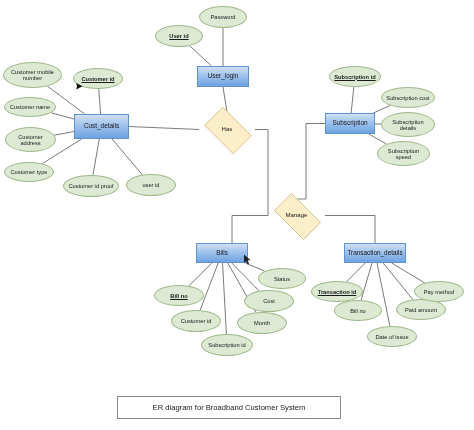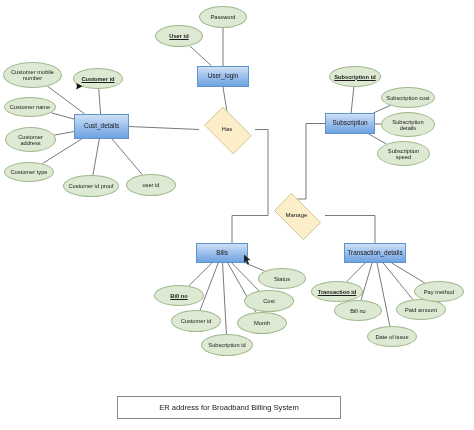--- a/index.html
+++ b/index.html
@@ -221,21 +221,21 @@
       </div>
       <div class="node attribute" style="left: 396px; top: 299px; width: 50px; height: 21px;">
         <span>Paid amount</span>
       </div>
       <div class="node attribute" style="left: 414px; top: 281px; width: 50px; height: 21px;">
         <span>Pay method</span>
       </div>
     </div>
 
   <div id="caption" style="left: 117px; top: 396px; width: 224px; height: 23px;">
-    <span>ER address for Broadband Billing System</span>
+    <span>ER diagram for Broadband Customer System</span>
   </div>
 
   <svg class="cursor" style="left:74px; top:82px;" width="9" height="9" viewBox="0 0 9 9" xmlns="http://www.w3.org/2000/svg">
     <path d="M8.5 4.2 L2.2 1.0 L3.0 4.3 L2.2 7.4 Z" fill="#111111"></path>
   </svg>
 
   <svg class="cursor" style="left:243px; top:254px;" width="10" height="11" viewBox="0 0 10 11" xmlns="http://www.w3.org/2000/svg">
     <path d="M1.0 0.6 L1.0 9.0 L3.1 6.9 L4.6 10.2 L6.1 9.5 L4.6 6.3 L7.6 6.2 Z" fill="#222222"></path>
   </svg>
 

